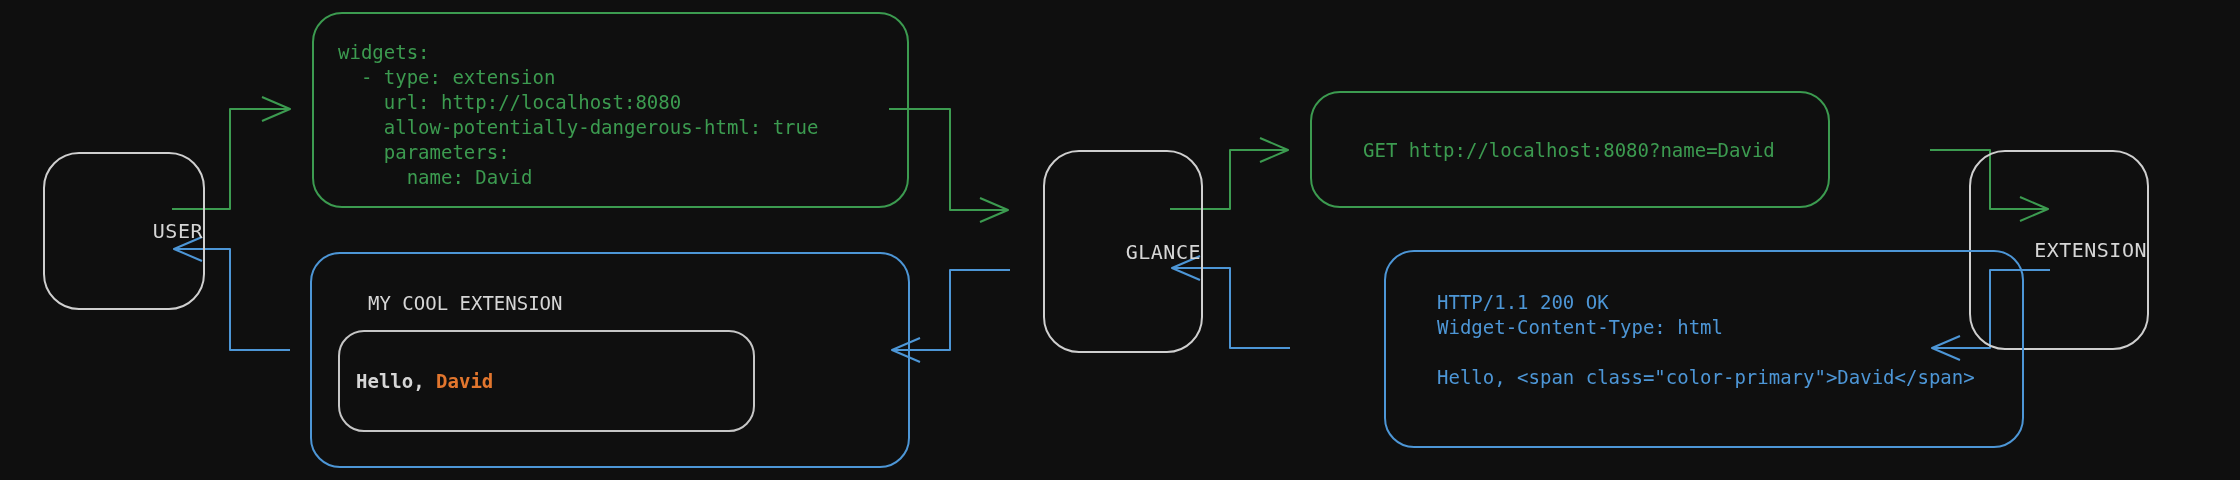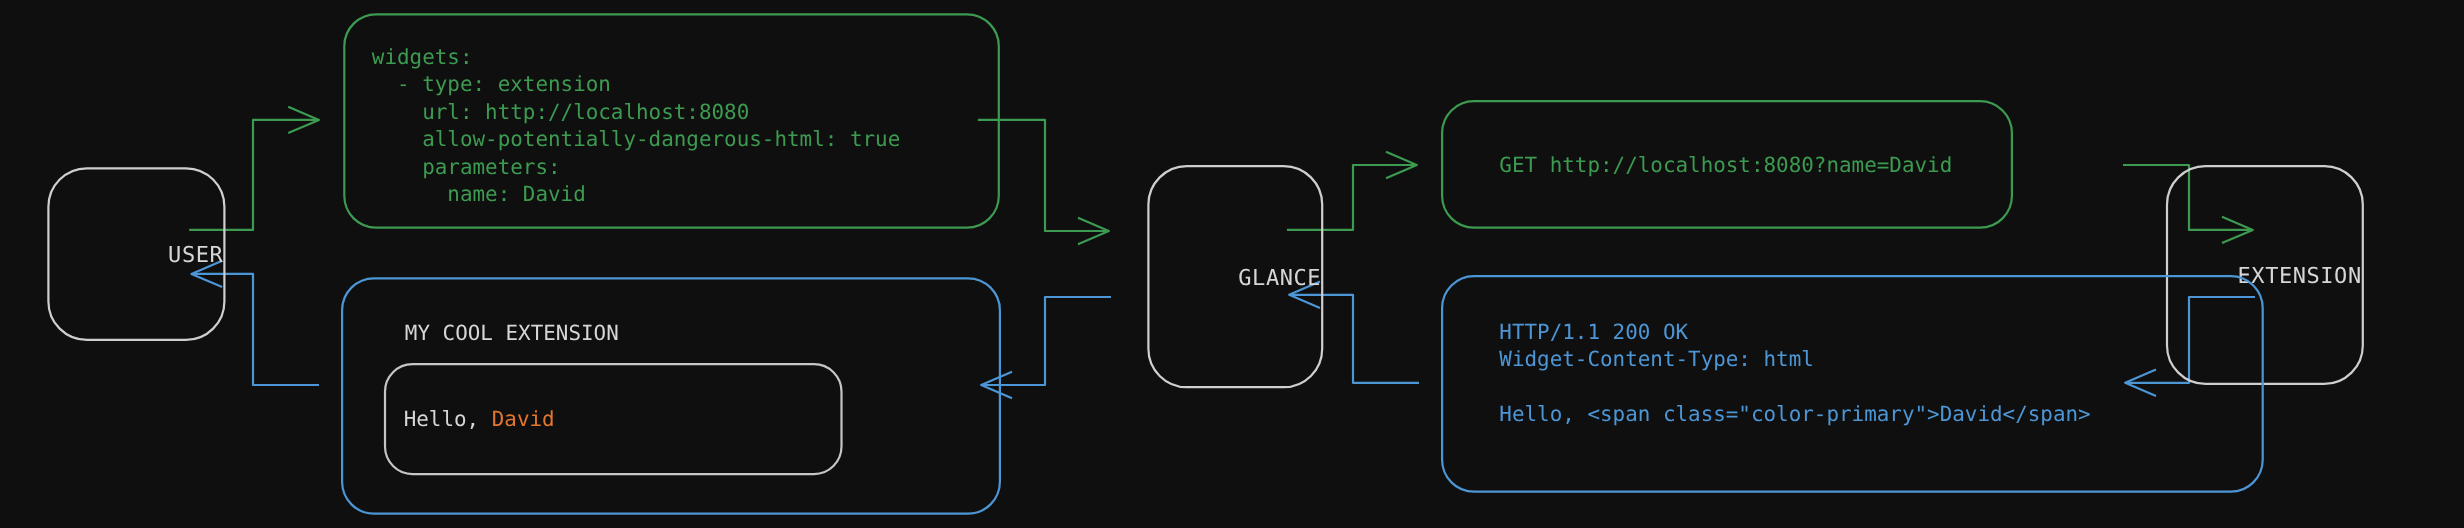--- a/index.html
+++ b/index.html
@@ -126,29 +126,29 @@
   </div>
 
   <div class="box codebox green single-line" style="left:1290px;top:91px;width:520px;height:117px;padding-left:51px;">
     <span>GET http://localhost:8080?name=David</span>
   </div>
 
   <div class="box node" style="left:1936px;top:150px;width:180px;height:200px;">
     <span>EXTENSION</span>
   </div>
 
-  <div class="box codebox blue" style="left:1290px;top:250px;width:748px;height:198px;">
+  <div class="box codebox blue" style="left:1364px;top:250px;width:640px;height:198px;">
     <div class="codelines" style="padding:38px 10px 0 51px;">
       <div class="codeline">HTTP/1.1 200 OK</div>
       <div class="codeline">Widget-Content-Type: html</div>
       <div class="codeline"></div>
       <div class="codeline">Hello, &lt;span class="color-primary"&gt;David&lt;/span&gt;</div>
     </div>
   </div>
 
   <div class="box codebox blue" style="left:290px;top:252px;width:600px;height:216px;">
     <div class="widget-title" style="left:56px;top:38px;">MY COOL EXTENSION</div>
-    <div class="innerbox" style="left:37px;top:76px;width:417px;height:102px;padding-left:16px;">
+    <div class="innerbox" style="left:26px;top:76px;width:417px;height:102px;padding-left:16px;font-weight:bold;">
       <span>Hello, </span><span class="name-accent">David</span>
     </div>
   </div>
 
 </div>
 
 </body></html>

